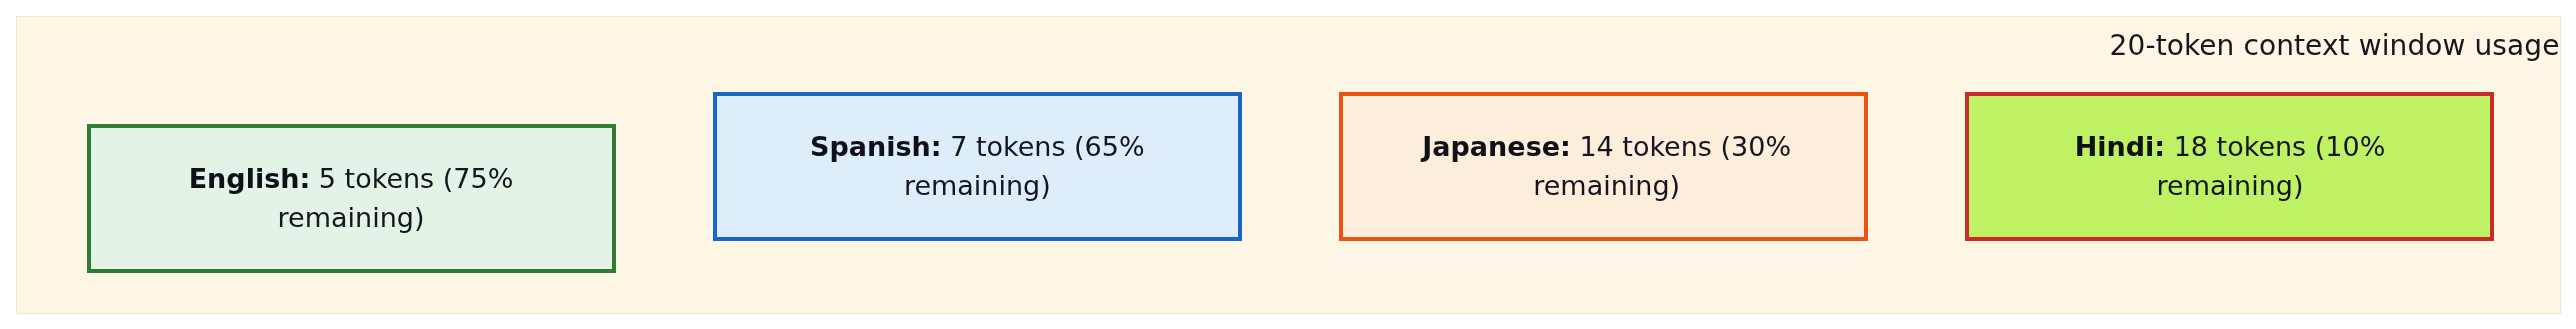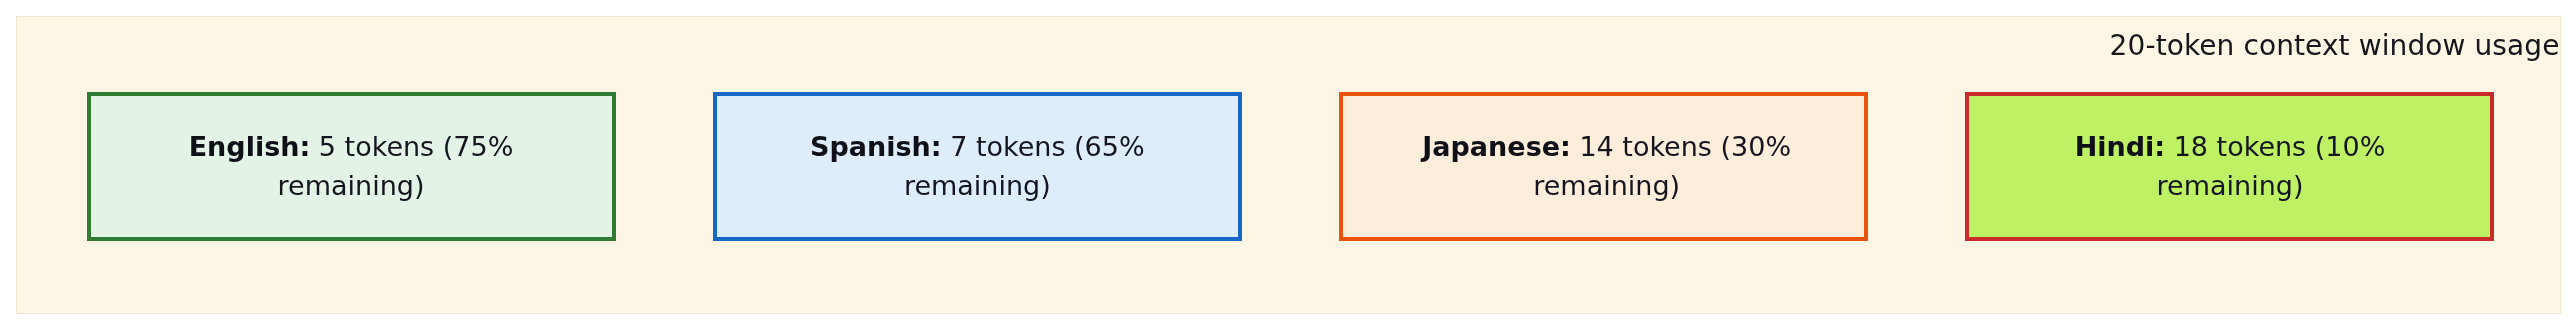--- a/index.html
+++ b/index.html
@@ -72,21 +72,21 @@
     color: #15151f;
     font-weight: 400;
     max-width: 377px;
   }
   .card-text .lang {
     font-weight: 700;
     color: #101018;
   }
 
   
-  .card.green  { border-color: #2e7d32; background: #e3f3e6; }
+  .card.green  { border-color: #2e7d32; background: #e3f3e6; margin-top: 32px; }
   .card.blue   { border-color: #1768c4; background: #deedfb; justify-content: center; }
   .card.orange { border-color: #e8530e; background: #fdeedc; padding-left: 36px; }
   .card.red    { border-color: #c92a2a; background: #bef264; }
 </style>
 </head>
 <body>
 
 <div id="panel">
 
   <div id="panel-title">20-token context window usage</div>

